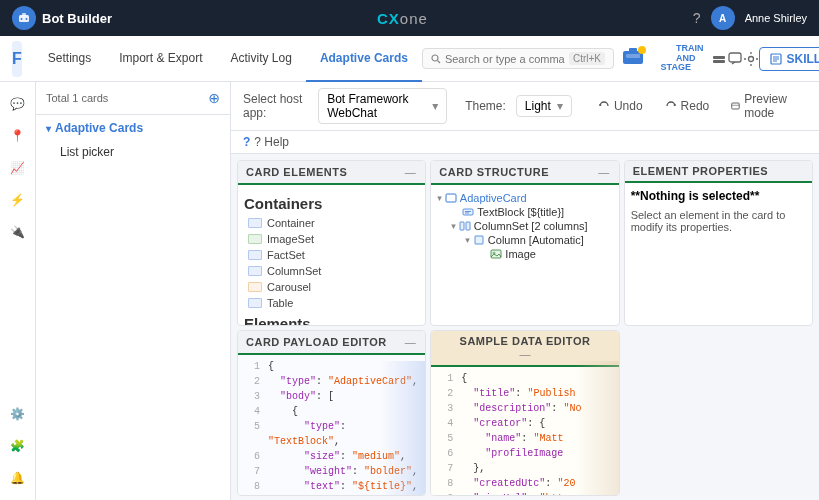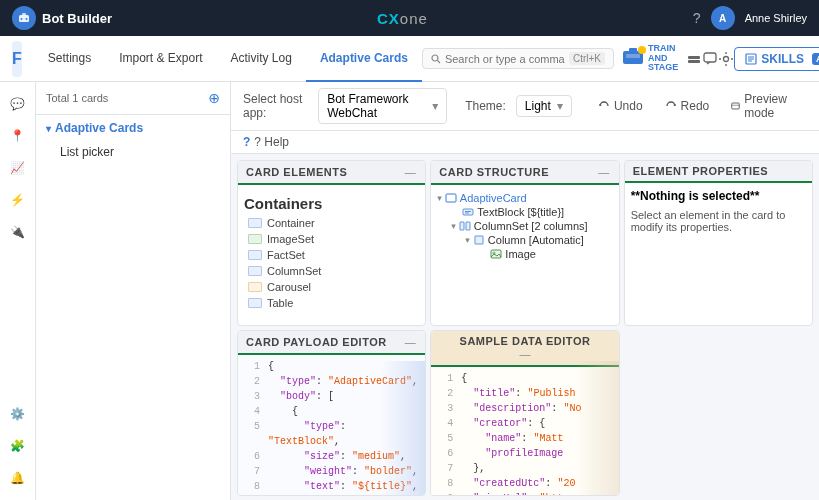--- a/index.html
+++ b/index.html
@@ -136,21 +136,21 @@
   <div style="display:flex;align-items:center;gap:4px;cursor:pointer;padding:0 8px;">
     <div style="position:relative;">
       <svg width="22" height="18" viewBox="0 0 22 18" fill="none">
         <rect x="1" y="3" width="20" height="13" rx="2" fill="#3a7bd5"></rect>
         <rect x="4" y="6" width="14" height="4" rx="1" fill="white" opacity="0.3"></rect>
         <rect x="7" y="0" width="8" height="4" rx="1" fill="#3a7bd5"></rect>
       </svg>
       <div style="width:8px;height:8px;background:#ffc107;border-radius:50%;position:absolute;top:-2px;right:-2px;"></div>
     </div>
     <div style="display:flex;flex-direction:column;align-items:center;">
-      <span style="font-size:9px;font-weight:700;color:#3a7bd5;line-height:1.1;">TRAIN AND</span>
+      <span style="font-size:9px;font-weight:700;color:#3a7bd5;line-height:1.1;margin-left:28px;">TRAIN AND</span>
       <span style="font-size:9px;font-weight:700;color:#3a7bd5;line-height:1.1;">STAGE</span>
     </div>
   </div>
   <div class="nav-icon-btn">
     <svg width="16" height="16" viewBox="0 0 16 16" fill="none">
         <rect x="2" y="5" width="12" height="3" rx="1" fill="#666"></rect>
         <rect x="2" y="9" width="12" height="3" rx="1" fill="#666"></rect>
       </svg>
   </div>
   <div class="nav-icon-btn">
@@ -270,20 +270,21 @@
             <span>ColumnSet</span>
           </div>
           <div class="elements-item">
             <span class="elem-icon" style="background:#fef3e8;border:1px solid #f0d0a0;"></span>
             <span>Carousel</span>
           </div>
           <div class="elements-item">
             <span class="elem-icon" style="background:#e8f0fe;border:1px solid #b3c8f0;"></span>
             <span>Table</span>
           </div>
+          <div class="elements-section">Elements</div>
           <div class="elements-item">
             
             
           </div>
 
         </div>
       </div>
 
       <div class="panel">
         <div class="panel-header">

